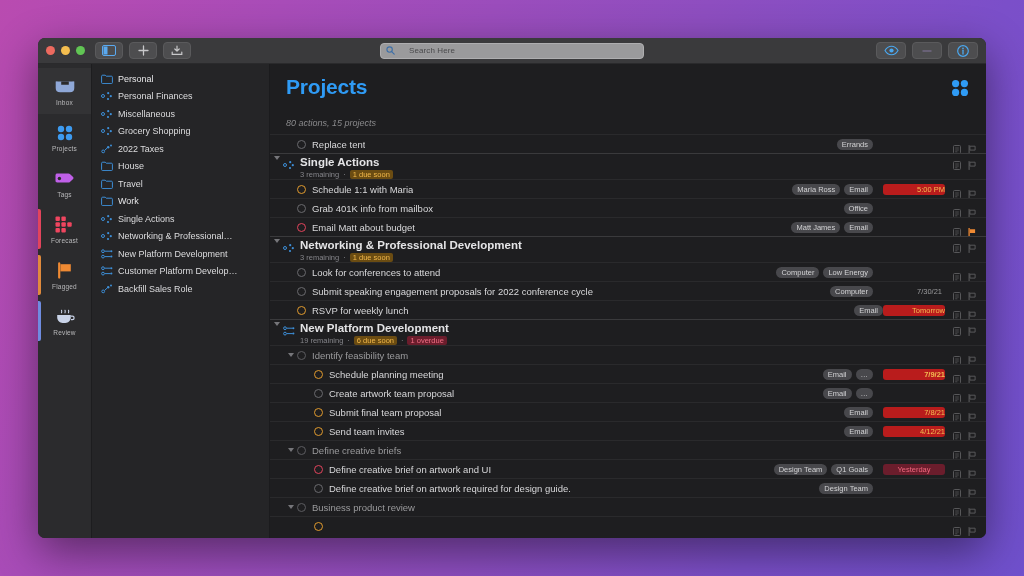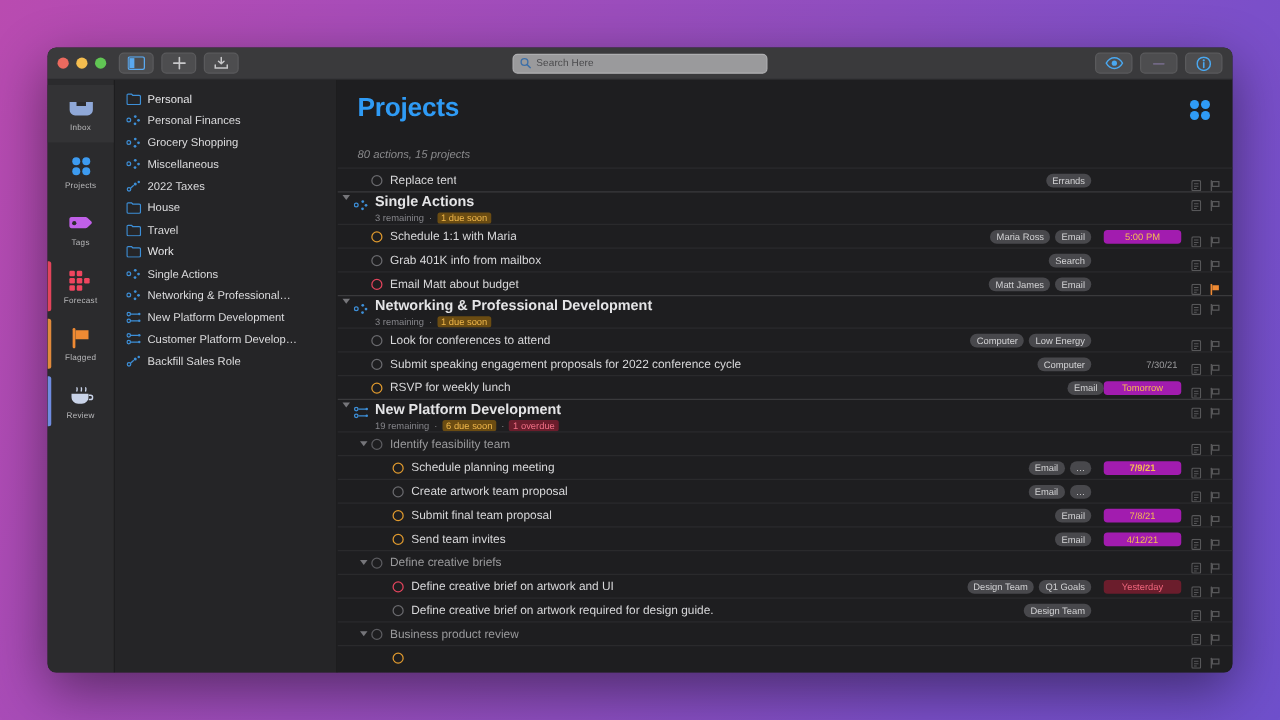--- a/index.html
+++ b/index.html
@@ -42,26 +42,26 @@
     background: #4d4d4f;
     border: 1px solid #5a5a5c;
     border-radius: 4px;
     display: flex; align-items: center; justify-content: center;
     margin-right: 6px;
   }
   .tbtn svg { display: block; }
 
   #searchwrap {
     position: absolute; left: 50%; transform: translateX(-50%);
-    width: 204px; height: 16px;
+    width: 264px; height: 16px;
     background: #9a9a9c;
     border: 1px solid #aeaeb0;
     border-radius: 4px;
     display: flex; align-items: center;
-    padding: 0 5px; gap: 4px;
+    padding: 0 5px; gap: 14px;
   }
   #searchwrap .ph {
     font-size: 8px; color: #4a4a4c; letter-spacing: .1px;
   }
 
   #tbright {
     position: absolute; right: 8px; display: flex; gap: 6px; align-items: center;
   }
   #tbright .tbtn { margin-right: 0; width: 30px; }
 
@@ -158,21 +158,21 @@
   .tag {
     background: #48484c; color: #d2d2d4;
     font-size: 7.5px; padding: 1px 5px; border-radius: 7px;
     white-space: nowrap;
   }
 
   .due {
     font-size: 7.5px; width: 62px; text-align: right; padding-right: 3px;
     color: #9a9a9c; white-space: nowrap; flex: 0 0 62px;
   }
-  .due.soon { background: #a21caf; color: #f3bd52; border-radius: 3px; text-align: center; padding: 1px 0; }
+  .due.soon { background: #b91c1c; color: #f3bd52; border-radius: 3px; padding: 1px 0; }
   .due.over { background: #6b1d2c; color: #f2677e; border-radius: 3px; text-align: center; padding: 1px 0; }
 
   .rowicons { display: flex; gap: 7px; align-items: center; margin-left: 8px; flex: 0 0 auto; }
   .ricon { width: 8px; height: 9px; opacity: .32; }
   .ricon.flagged { opacity: 1; }
 </style>
 </head>
 <body>
 
 <div id="window">
@@ -334,32 +334,32 @@
         </div>
         <div class="srow child">
           <span class="sic">
             <svg width="12" height="10" viewBox="0 0 12 10">
               <circle cx="2" cy="5" r="1.5" fill="none" stroke="#3d8fd8" stroke-width="1"></circle>
               <circle cx="7.2" cy="2.2" r="1.1" fill="#3d8fd8"></circle>
               <circle cx="9.8" cy="5.2" r="1.1" fill="#3d8fd8"></circle>
               <circle cx="7" cy="8" r="1.1" fill="#3d8fd8"></circle>
             </svg>
           </span>
-          <span>Grocery Shopping</span>
+          <span>Miscellaneous</span>
         </div>
         <div class="srow child">
           <span class="sic">
             <svg width="12" height="10" viewBox="0 0 12 10">
               <circle cx="2" cy="5" r="1.5" fill="none" stroke="#3d8fd8" stroke-width="1"></circle>
               <circle cx="7.2" cy="2.2" r="1.1" fill="#3d8fd8"></circle>
               <circle cx="9.8" cy="5.2" r="1.1" fill="#3d8fd8"></circle>
               <circle cx="7" cy="8" r="1.1" fill="#3d8fd8"></circle>
             </svg>
           </span>
-          <span>Miscellaneous</span>
+          <span>Grocery Shopping</span>
         </div>
         <div class="srow child">
           <span class="sic">
             <svg width="12" height="10" viewBox="0 0 12 10">
               <circle cx="2.2" cy="7.4" r="1.4" fill="none" stroke="#3d8fd8" stroke-width="1"></circle>
               <path d="M3.6 6.4l2.4-2.2" stroke="#3d8fd8" stroke-width="1"></path>
               <circle cx="7.2" cy="3.2" r="1.2" fill="#3d8fd8"></circle>
               <circle cx="10" cy="1.6" r="1" fill="#3d8fd8"></circle>
             </svg>
           </span>
@@ -531,21 +531,21 @@
                   <path d="M1.9 1.2h5.2v3.9H1.9z" fill="none" stroke="#cfcfd2" stroke-width="1"></path>
                 </svg></span>
             </div>
           </div>
           <div class="row task">
             <div style="flex: 0 0 27px;"></div>
             <div class="circ"></div>
             <div class="tlabel">Grab 401K info from mailbox</div>
             <div class="spacer"></div>
             <div class="tags">
-              <span class="tag">Search</span>
+              <span class="tag">Office</span>
             </div>
             <div class="due" style="margin-left: 10px; background: transparent;"></div>
             <div class="rowicons">
               <span class="ricon"><svg width="8" height="9" viewBox="0 0 8 9">
                   <rect x="0.5" y="0.5" width="7" height="8" rx="1" fill="none" stroke="#cfcfd2" stroke-width="1"></rect>
                   <path d="M2.2 3h3.6M2.2 5h3.6M2.2 6.8h2.2" stroke="#cfcfd2" stroke-width=".8"></path>
                 </svg></span>
               <span class="ricon"><svg width="8" height="9" viewBox="0 0 8 9">
                   <path d="M1.1 .6v7.8" stroke="#cfcfd2" stroke-width="1.1" stroke-linecap="round"></path>
                   <path d="M1.9 1.2h5.2v3.9H1.9z" fill="none" stroke="#cfcfd2" stroke-width="1"></path>

